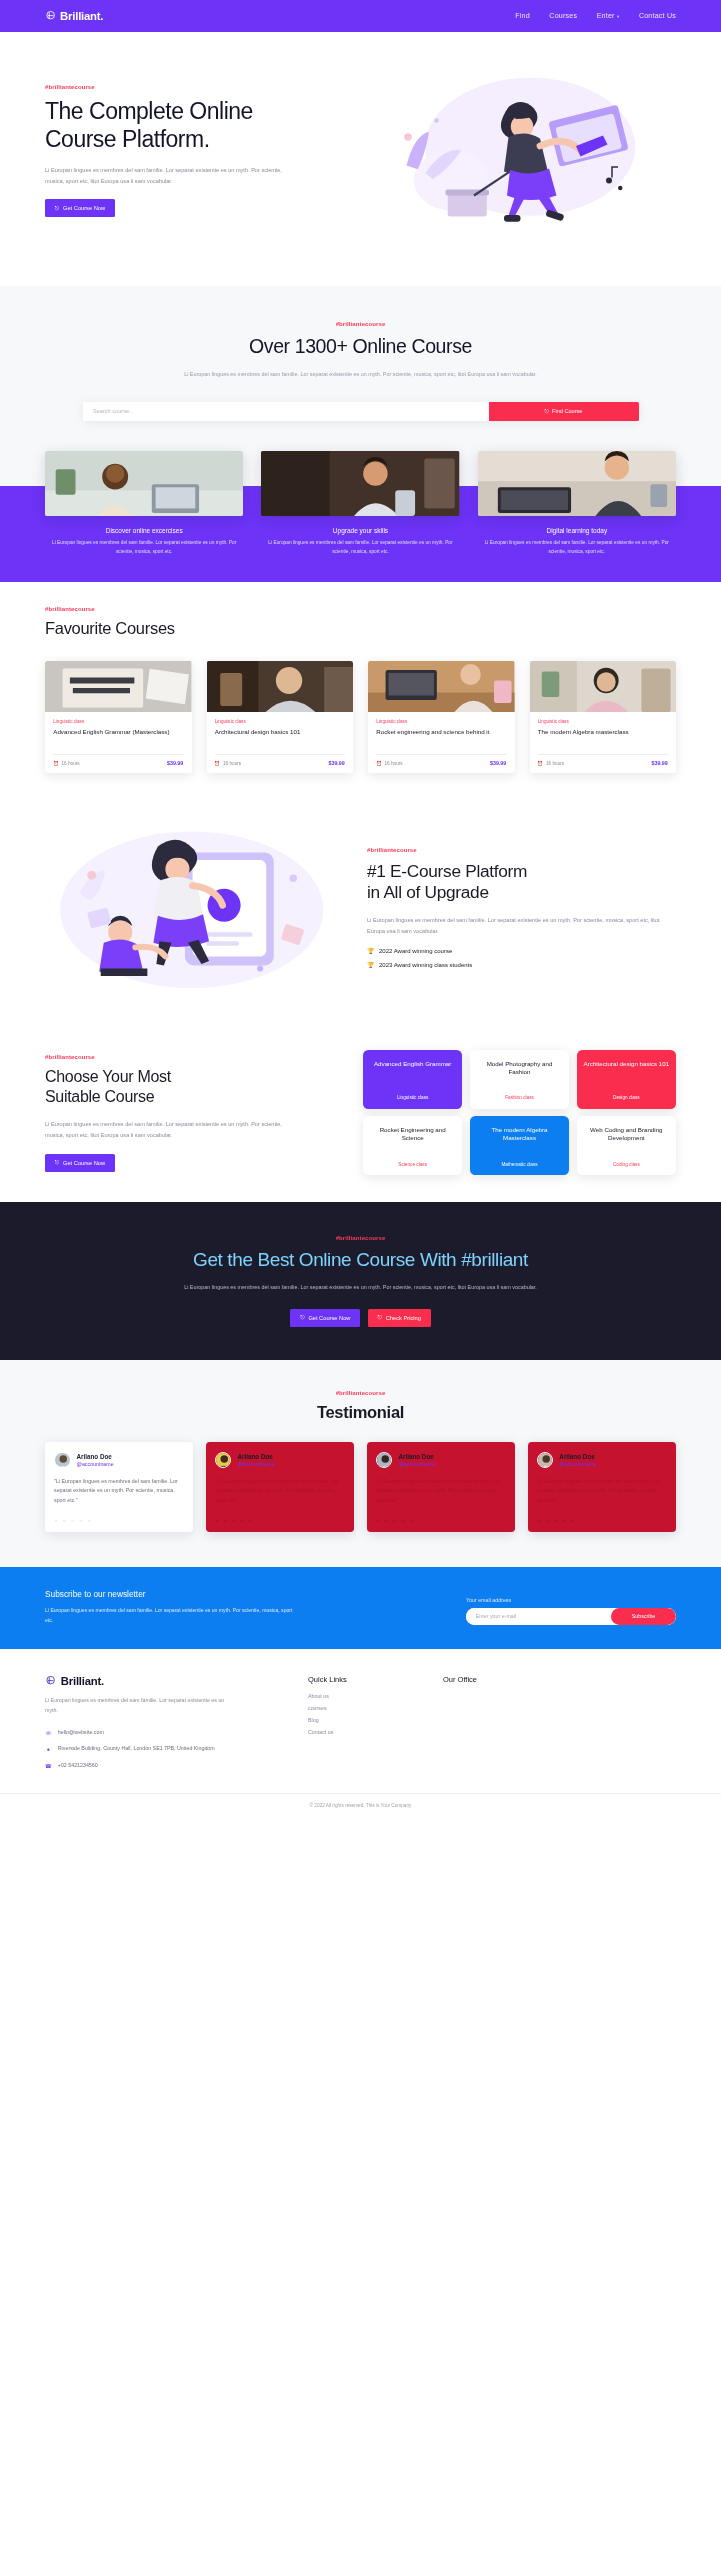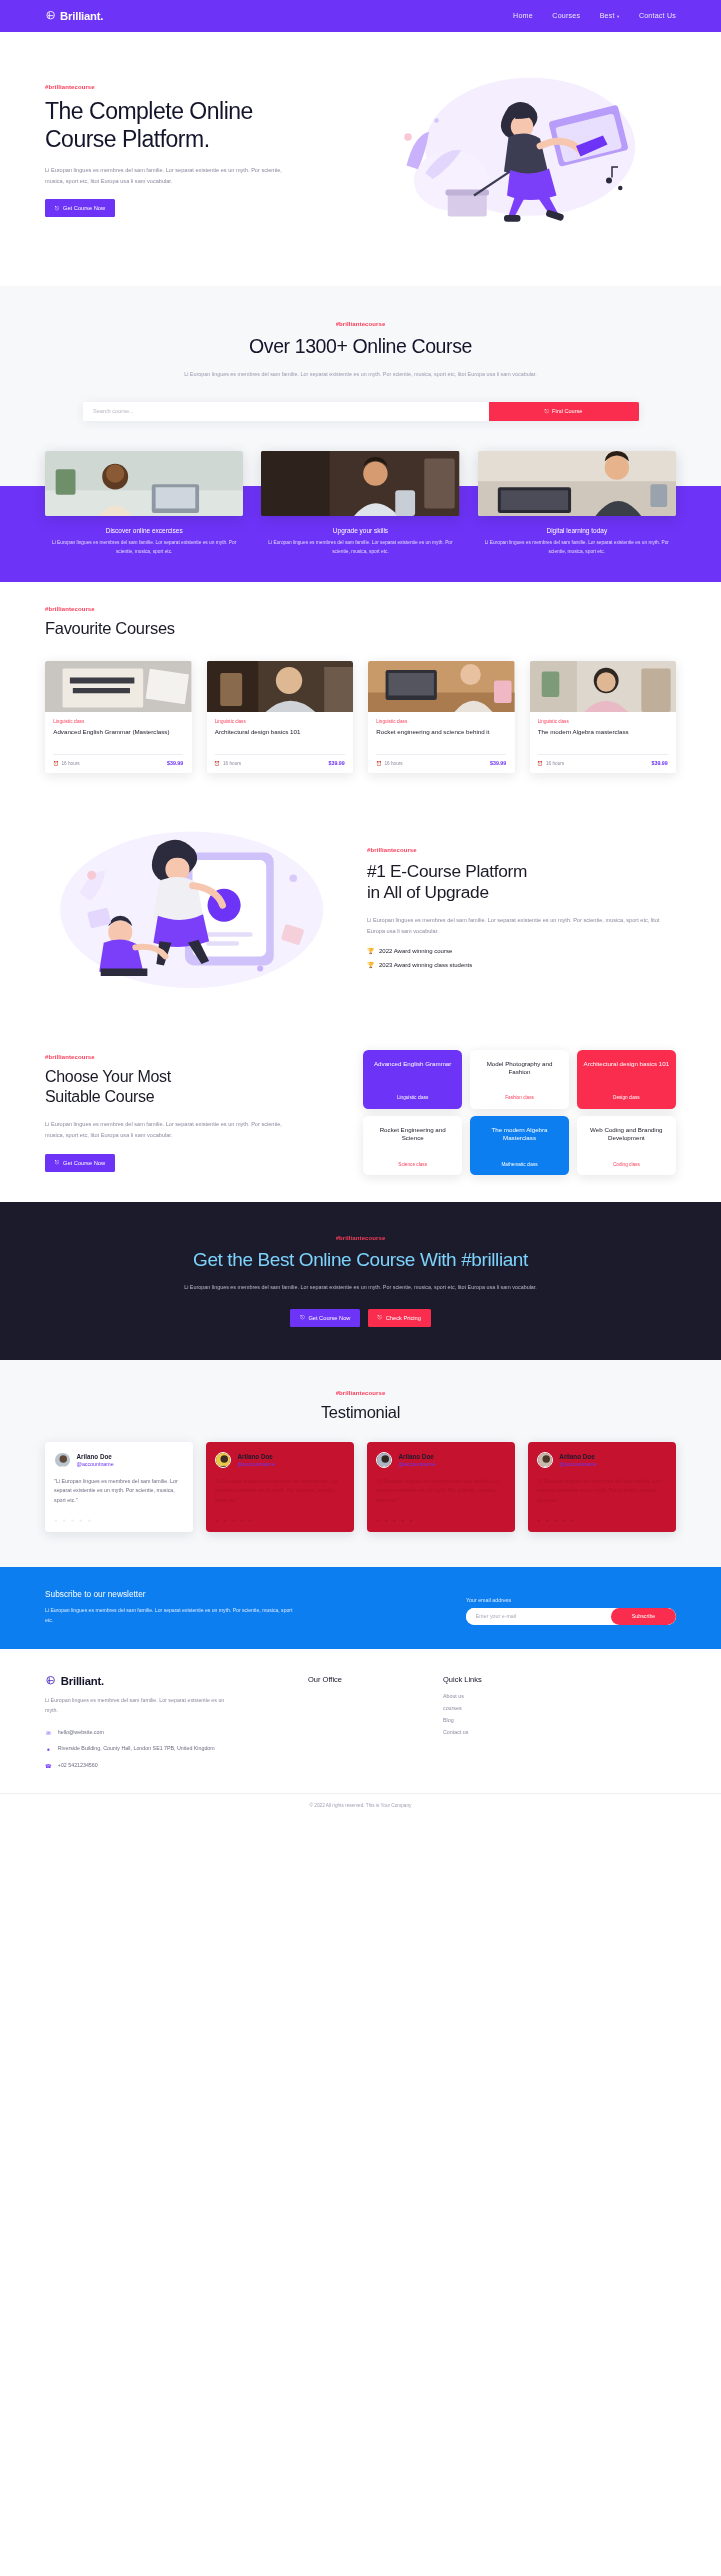--- a/index.html
+++ b/index.html
@@ -98,21 +98,21 @@
   .tile-blue .tname,.tile-blue .tclass{color:#fff;}
 
   
   .darkcta{background:#1b1b2b;padding:33px 0 33px;text-align:center;}
   .darkcta h2{font-size:19px;font-weight:400;color:#7dd3fc;letter-spacing:-0.4px;margin-top:4.5px;}
   .darkcta .sec-sub{color:#b9b9cc;width:541px;}
   .ctabtns{display:flex;gap:7.5px;justify-content:center;margin-top:16.5px;}
 
   
   .testi{background:#f7f8fa;padding:30px 0 35px;text-align:center;}
-  .testi h2{font-size:16.5px;font-weight:400;letter-spacing:-0.3px;margin-top:3.8px;}
+  .testi h2{font-size:16.5px;font-weight:700;letter-spacing:-0.3px;margin-top:3.8px;}
   .tgrid{display:flex;gap:12.8px;margin-top:19.5px;text-align:left;}
   .tcard{flex:1;border-radius:3.8px;padding:9.8px 9px 9px;min-height:90px;display:flex;flex-direction:column;}
   .tcard-light{background:#fff;box-shadow:0 2.3px 12px rgba(20,20,43,.10);}
   .tcard-red{background:#c4122f;box-shadow:0 2.3px 12px rgba(20,20,43,.12);}
   .thead{display:flex;align-items:center;gap:6px;}
   .avatar{width:16.5px;height:16.5px;border-radius:50%;overflow:hidden;position:relative;flex:none;border:1.1px solid #fff;}
   .tname2{font-size:6.3px;font-weight:700;}
   .thandle{font-size:5.3px;margin-top:0.8px;}
   .tcard-light .tname2{color:#1b1b2b;}
   .tcard-light .thandle{color:#6d33f7;}
@@ -163,27 +163,27 @@
       <div class="brand">
         <span class="logo-mark">
           <svg viewBox="0 0 24 24" width="11.3" height="11.3">
               <path d="M12 3a8 8 0 1 0 0 16 8 8 0 0 0 0-16zm-6 9h12M9 5v14" fill="none" stroke="#fff" stroke-width="1.8"></path>
             </svg>
         </span>
         <span>Brilliant.</span>
       </div>
       <div class="navlinks">
         <a href="#">
-            <span>Home</span>
+            <span>Find</span>
           </a>
         <a href="#">
             <span>Courses</span>
           </a>
         <a href="#">
-            <span>Best</span>
+            <span>Enter</span>
             <span class="caret">▾</span>
           </a>
         <a href="#">
             <span>Contact Us</span>
           </a>
       </div>
     </div>
   </div>
 
   <section class="hero">
@@ -643,29 +643,29 @@
             <span class="cico">●</span>
             <span>Riverside Building, County Hall, London SE1 7PB, United Kingdom</span>
           </div>
           <div class="crow">
             <span class="cico">☎</span>
             <span>+02 5421234560</span>
           </div>
         </div>
       </div>
       <div class="fcol">
-        <h4>Our Office</h4>
-      </div>
-      <div class="fcol">
         <h4>Quick Links</h4>
         <div class="flinks">
           <a href="#">About us</a>
           <a href="#">courses</a>
           <a href="#">Blog</a>
           <a href="#">Contact us</a>
         </div>
       </div>
+      <div class="fcol">
+        <h4>Our Office</h4>
+      </div>
     </div>
     <div class="copyline">© 2022 All rights reserved. This is Your Company</div>
   </footer>
 
 </div>
 
 
 </body></html>

